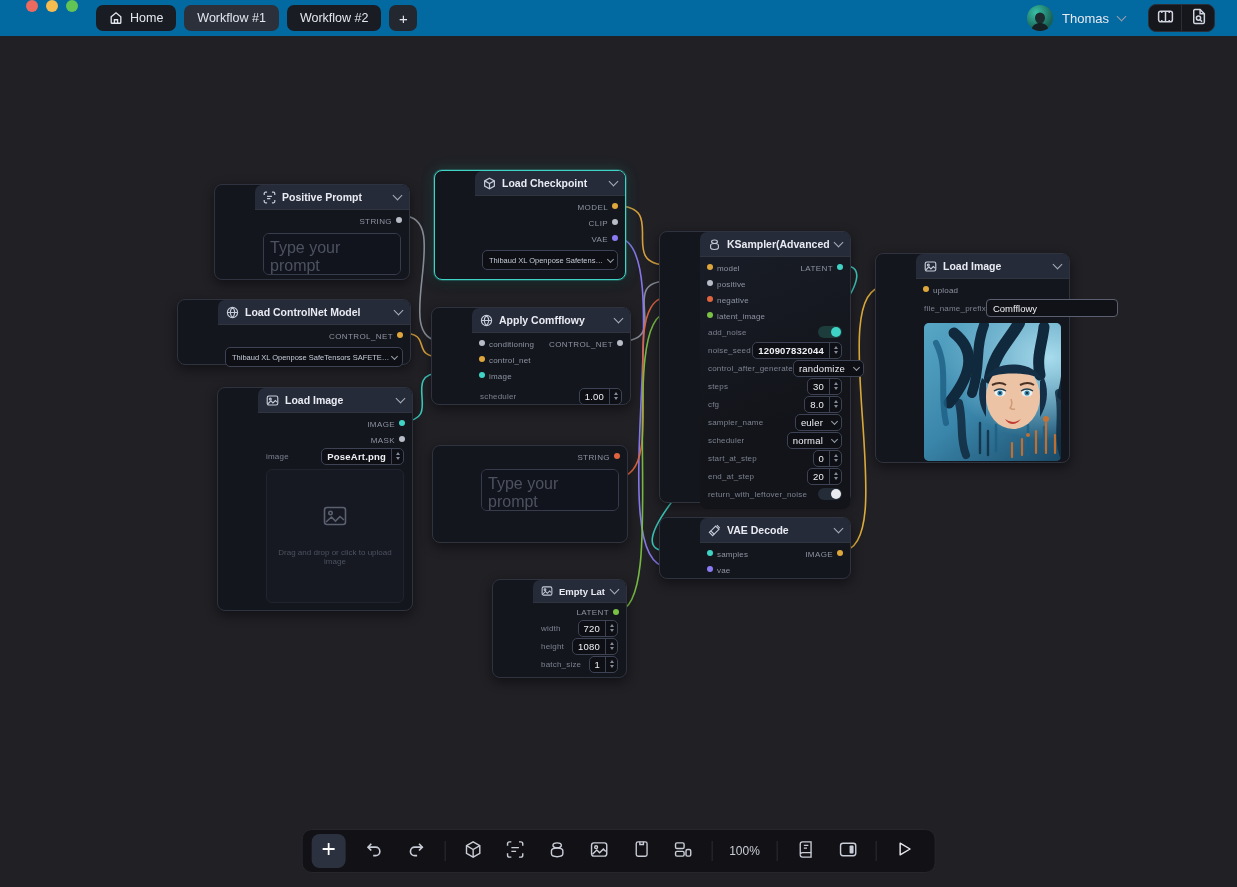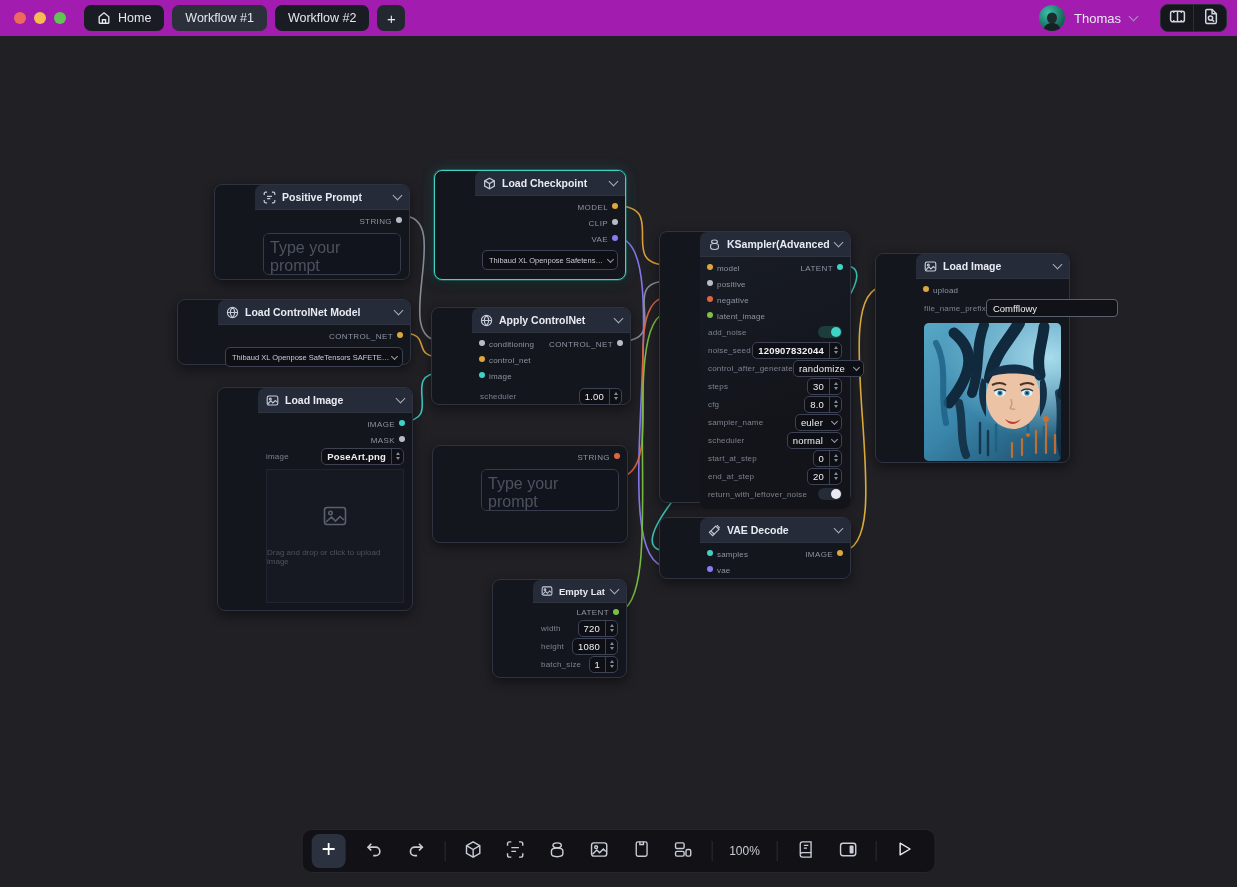--- a/index.html
+++ b/index.html
@@ -1,18 +1,18 @@
 <!DOCTYPE html>
 <html><head>
 <meta charset="utf-8">
 <style>
   html,body{margin:0;padding:0;width:1237px;height:887px;background:#1f1f24;overflow:hidden;
     font-family:"Liberation Sans",sans-serif;-webkit-font-smoothing:antialiased;}
-  .titlebar{position:absolute;top:0;left:0;right:0;height:36px;background:#a21caf;
-    display:flex;align-items:center;padding:0 10px;box-sizing:border-box;z-index:10;}
+  .titlebar{position:absolute;top:0;left:0;right:0;height:36px;background:#0369a1;
+    display:flex;padding:0 22px;box-sizing:border-box;z-index:10;}
   .traffic{display:flex;gap:8px;margin:0 18px 0 4px;}
   .tl{width:12px;height:12px;border-radius:50%;}
   .tl.red{background:#ee6a5f}.tl.yellow{background:#f5bd4f}.tl.green{background:#61c455}
   .tabs{display:flex;gap:8px;align-items:center;}
   .tab{height:26px;border-radius:7px;background:#191c23;color:#e4e7ee;font-size:12.5px;
     display:flex;align-items:center;gap:7px;padding:0 13px;cursor:default;white-space:nowrap;}
   .tab.active{background:#2b303b;}
   .tab-add{width:28px;height:26px;border-radius:7px;background:#232730;color:#e4e7ee;
     display:flex;align-items:center;justify-content:center;font-size:15px;}
   .user-area{margin-left:auto;display:flex;align-items:center;gap:9px;}
@@ -65,22 +65,22 @@
   .ddl{margin:4px 7px 2px;height:18px;display:flex;align-items:center;background:#0d0f15;
     border:1px solid #3d4354;border-radius:5px;font-size:7.5px;color:#c6cbd6;padding:0 2px 0 6px;
     justify-content:space-between;white-space:nowrap;overflow:hidden;}
   .ddl .ddtext{overflow:hidden;text-overflow:ellipsis;}
 
   .prompt-area{display:block;margin:5px 8px 4px;width:calc(100% - 16px);height:42px;background:#11141c;
     border:1px solid #363c4b;border-radius:6px;color:#eef0f5;font-size:16px;padding:5px 6px;resize:none;
     box-sizing:border-box;font-family:"Liberation Sans",sans-serif;outline:none;}
   .prompt-area::placeholder{color:#4d5260;}
 
-  .dropzone{margin:4px 8px 2px;height:132px;background:#161922;border:1px solid #21242e;border-radius:0;
-    display:flex;flex-direction:column;align-items:center;justify-content:center;gap:20px;color:#4c525f;font-size:8px;}
+  .dropzone{margin:4px 8px 2px;height:132px;background:#161922;border:1px solid #21242e;border-radius:6px;
+    display:flex;flex-direction:column;align-items:center;justify-content:center;gap:20px;color:#4c525f;font-size:8px;text-align:center;}
 
   .tgl{width:24px;height:12px;border-radius:7px;background:#242c37;position:relative;flex:none;}
   .tgl .knob{position:absolute;right:1px;top:1px;width:10px;height:10px;border-radius:50%;}
   .tgl.on{background:#1c3d3c;}
   .tgl.on .knob{background:#3ed3c5;}
   .tgl.off .knob{background:#e9ebf0;}
 
   .prefix-input{background:#101218;border:1px solid #5a6070;border-radius:4px;height:16px;color:#eef0f5;
     font-size:9.5px;padding:0 6px;width:118px;font-family:"Liberation Sans",sans-serif;outline:none;}
   .artwork{margin:4px 8px;border-radius:5px;overflow:hidden;height:138px;background:#2a5a75;}
@@ -247,21 +247,21 @@
   </div>
 
   <div class="node" style="left:431px;top:271px;width:200px;height:98px">
     <div class="node-header">
       <span class="nicon">
         <svg width="13" height="13" viewBox="0 0 16 16" fill="none" stroke="currentColor" stroke-width="1.4">
             <circle cx="8" cy="8" r="6.3"></circle>
             <path d="M1.7 8h12.6M8 1.7c-3.6 3.6-3.6 9 0 12.6M8 1.7c3.6 3.6 3.6 9 0 12.6"></path>
           </svg>
       </span>
-      <span class="ntitle">Apply ControlNet</span>
+      <span class="ntitle">Apply Comfflowy</span>
       <span class="cv hchev"></span>
     </div>
     <div class="node-body">
       <div class="prow">
         <span class="dot in c-gray"></span>
         <span class="plabel-in">conditioning</span>
         <span class="plabel-out">CONTROL_NET</span>
         <span class="dot out c-gray"></span>
       </div>
       <div class="prow">

